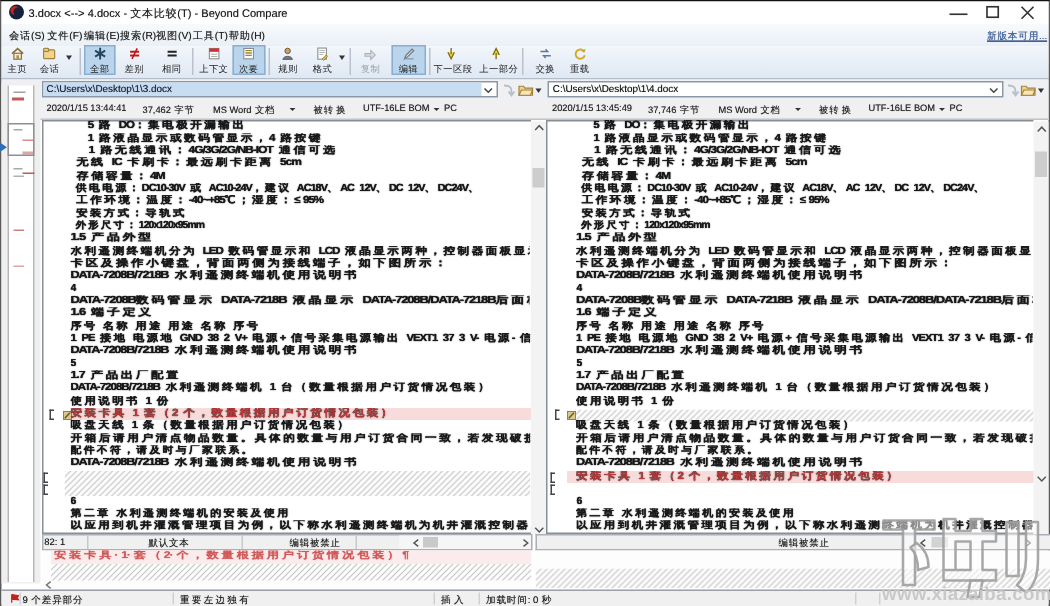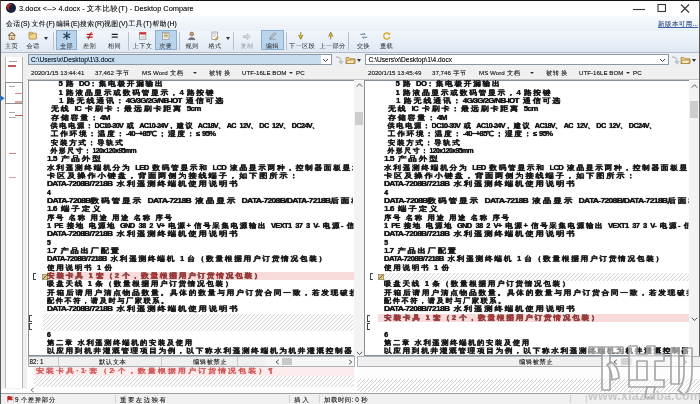--- a/index.html
+++ b/index.html
@@ -24,21 +24,21 @@
       <pattern id="hp" patternUnits="userSpaceOnUse" width="4" height="4">
         <path d="M-1 5 L5 -1 M-1 1 L1 -1 M3 5 L5 3" stroke="#c2c2c2" stroke-width="0.75" fill="none"></path>
       </pattern>
     </defs>
   </svg>
 <div class="abs" style="left:0;top:0;width:700px;height:404px;border:1px solid #5a5a5a;border-top:1px solid #111"></div>
 <div class="abs" style="left:1px;top:1px;width:698px;height:15px;background:#fff"></div>
 <div class="abs" style="left:6px;top:3px;width:10px;height:10px;border-radius:50%;background:#16213c"></div>
 <div class="abs" style="left:6.5px;top:3.5px;width:6.5px;height:6.5px;border-radius:50%;background:#c22618"></div>
 <div class="abs" style="left:9px;top:5px;width:6px;height:6px;border-radius:50%;background:#16213c"></div>
-<div class="abs ui" style="left:19px;top:4.4px;font-size:7.4px;letter-spacing:0.45px"><i>3.docx &lt;--&gt; 4.docx - </i>文本比较<i>(T) - Desktop Compare</i></div>
+<div class="abs ui" style="left:19px;top:4.4px;font-size:7.4px;letter-spacing:0.45px"><i>3.docx &lt;--&gt; 4.docx - </i>文本比较<i>(T) - Beyond Compare</i></div>
 <svg class="abs" style="left:628px;top:2px" width="68" height="12" viewBox="0 0 68 12">
     <path d="M5 7.5 H17" stroke="#333" stroke-width="1.1" fill="none"></path>
     <rect x="30" y="2.5" width="7.5" height="7" stroke="#333" stroke-width="1.1" fill="none"></rect>
     <path d="M53 2.5 L61 10.5 M61 2.5 L53 10.5" stroke="#333" stroke-width="1.1" fill="none"></path>
   </svg>
 <div class="abs" style="left:1px;top:16px;width:698px;height:14.5px;background:linear-gradient(#f7fafd,#eaf0f7)"></div>
 <div class="abs ui" style="left:6px;top:19.3px;font-size:6.8px">会话<i>(S)</i></div>
 <div class="abs ui" style="left:31.5px;top:19.3px;font-size:6.8px">文件<i>(F)</i></div>
 <div class="abs ui" style="left:56px;top:19.3px;font-size:6.8px">编辑<i>(E)</i></div>
 <div class="abs ui" style="left:80px;top:19.3px;font-size:6.8px">搜索<i>(R)</i></div>

